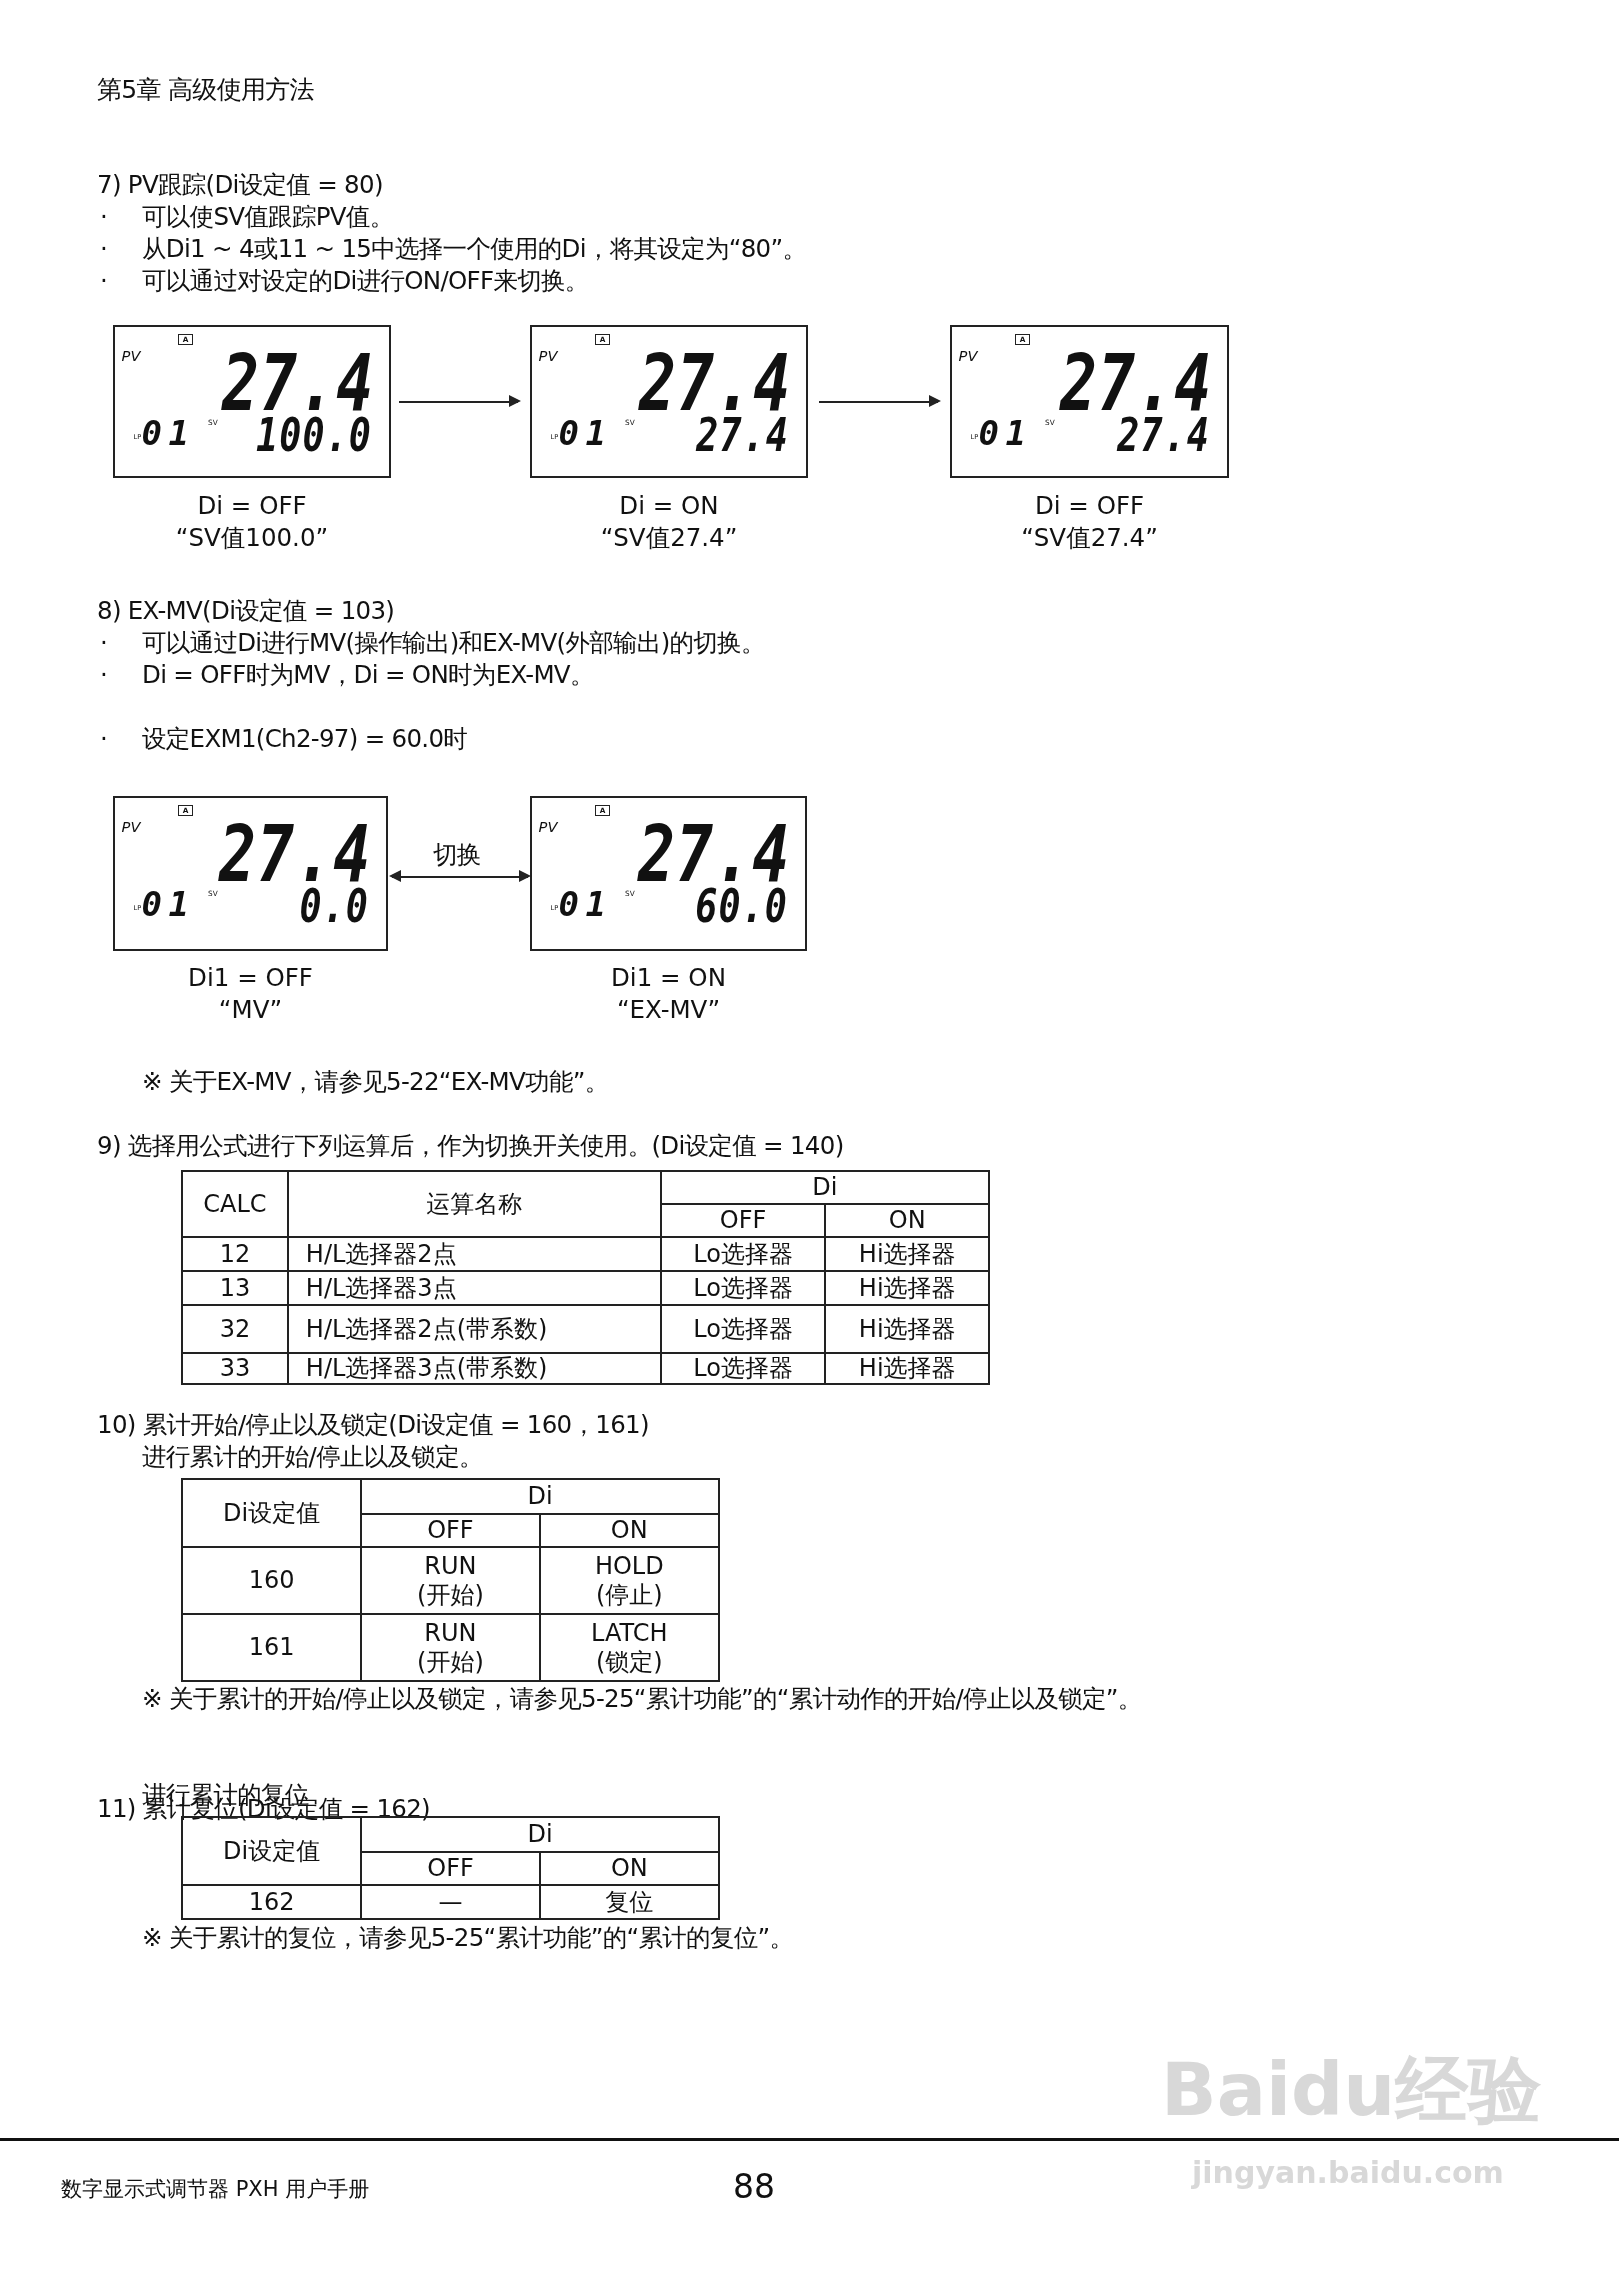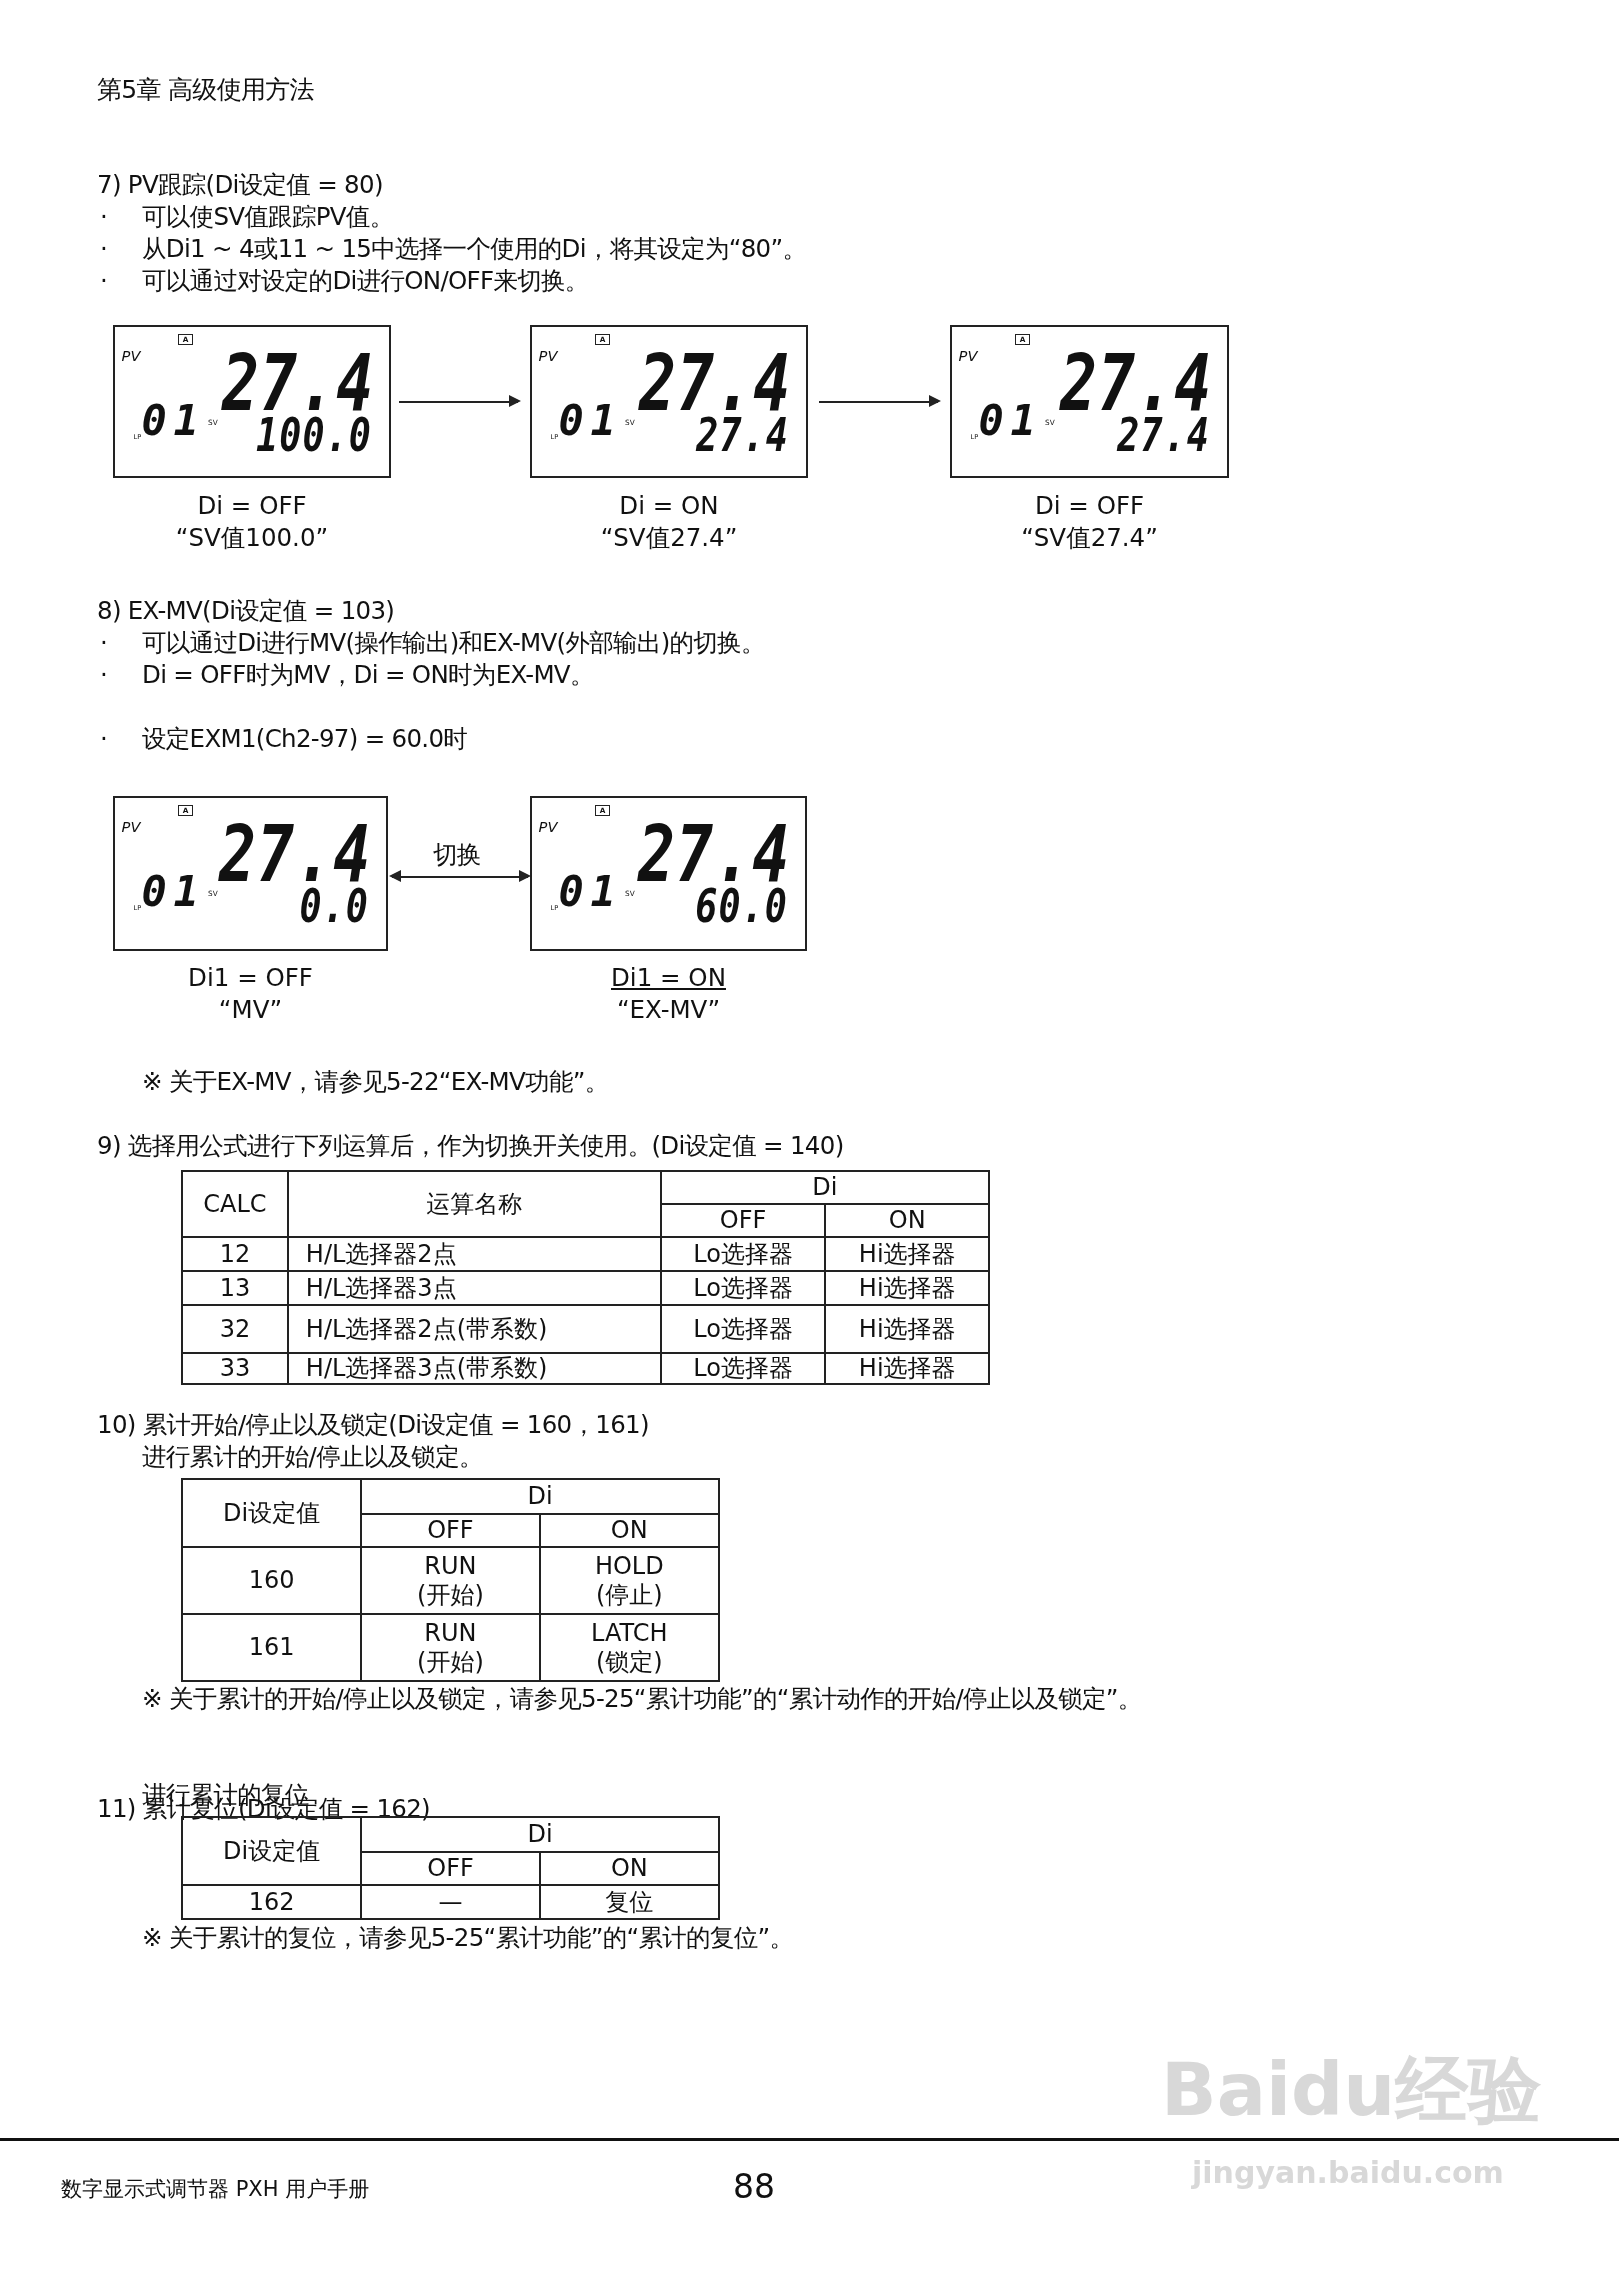--- a/index.html
+++ b/index.html
@@ -9,22 +9,22 @@
   .txt{font-size:24.5px;line-height:32px;white-space:nowrap;letter-spacing:-0.7px;}
   .hdr{font-size:25px;}
   .bullet-dot{position:absolute;left:-42px;top:0;}
   .lcd{position:absolute;border:2px solid #222;box-sizing:border-box;background:#fff;}
   .lcd .pv{position:absolute;left:6.6px;top:20px;font-size:14.6px;font-style:italic;}
   .lcd .alarm{position:absolute;left:63px;top:6.6px;width:13.2px;height:9.3px;border:1.3px solid #222;
        font-size:7.3px;line-height:9.3px;text-align:center;font-weight:bold;}
   .lcd .big{position:absolute;right:14.6px;top:17px;font-family:"DejaVu Sans Mono","Liberation Mono",monospace;
        font-size:79px;line-height:79px;font-weight:bold;font-style:italic;letter-spacing:1.3px;transform:scaleX(0.78);transform-origin:right top;}
   .lcd .lp{position:absolute;left:18.5px;top:106px;font-size:6.6px;}
-  .lcd .loop{position:absolute;left:26.5px;top:74px;font-family:"DejaVu Sans Mono","Liberation Mono",monospace;
-       font-size:42px;line-height:40px;font-weight:bold;font-style:italic;letter-spacing:6.6px;}
+  .lcd .loop{position:absolute;left:26.5px;top:86px;font-family:"DejaVu Sans Mono","Liberation Mono",monospace;
+       font-size:34px;line-height:40px;font-weight:bold;font-style:italic;letter-spacing:6.6px;}
   .lcd .sv{position:absolute;left:93px;top:91px;font-size:7.3px;}
   .lcd .small{position:absolute;right:17px;top:85px;font-family:"DejaVu Sans Mono","Liberation Mono",monospace;
        font-size:46px;line-height:46px;font-weight:bold;font-style:italic;letter-spacing:1.3px;transform:scaleX(0.8);transform-origin:right top;}
   .arrow{position:absolute;height:2px;background:#222;}
   .arrow .head-r{position:absolute;right:-2.6px;top:-6px;width:0;height:0;border-left:12px solid #222;border-top:6.6px solid transparent;border-bottom:6.6px solid transparent;}
   .arrow .head-l{position:absolute;left:-2.6px;top:-6px;width:0;height:0;border-right:12px solid #222;border-top:6.6px solid transparent;border-bottom:6.6px solid transparent;}
   .cap{position:absolute;text-align:center;font-size:24.5px;line-height:32px;white-space:nowrap;}
   table.t{position:absolute;border-collapse:collapse;font-size:24px;}
   table.t td{border:2px solid #222;text-align:center;padding:0;line-height:29px;}
   table.t td.left{text-align:left;padding-left:17px;}
@@ -124,21 +124,21 @@
   <div class="pv">PV</div>
   <div class="big">27.4</div>
   <div class="lp">LP</div>
   <div class="loop">01</div>
   <div class="sv">SV</div>
   <div class="small">60.0</div>
 </div>
 
 <div class="cap" style="left:113px;width:275px;top:962px;">Di1 = OFF</div>
 <div class="cap" style="left:113px;width:275px;top:994px;">“MV”</div>
-<div class="cap" style="left:530px;width:277px;top:962px;text-decoration:underline;">Di1 = ON</div>
+<div class="cap" style="left:530px;width:277px;top:962px;">Di1 = ON</div>
 <div class="cap" style="left:530px;width:277px;top:994px;">“EX-MV”</div>
 
 <div class="abs txt" style="left:142px;top:1066px;">※ 关于EX-MV，请参见5-22“EX-MV功能”。</div>
 
 <div class="abs txt" style="left:97px;top:1130px;">9)   选择用公式进行下列运算后，作为切换开关使用。(Di设定值 = 140)</div>
 <table class="t" style="left:181px;top:1170px;width:809px;">
   <colgroup>
       <col style="width:106px">
       <col style="width:374px">
       <col style="width:165px">

